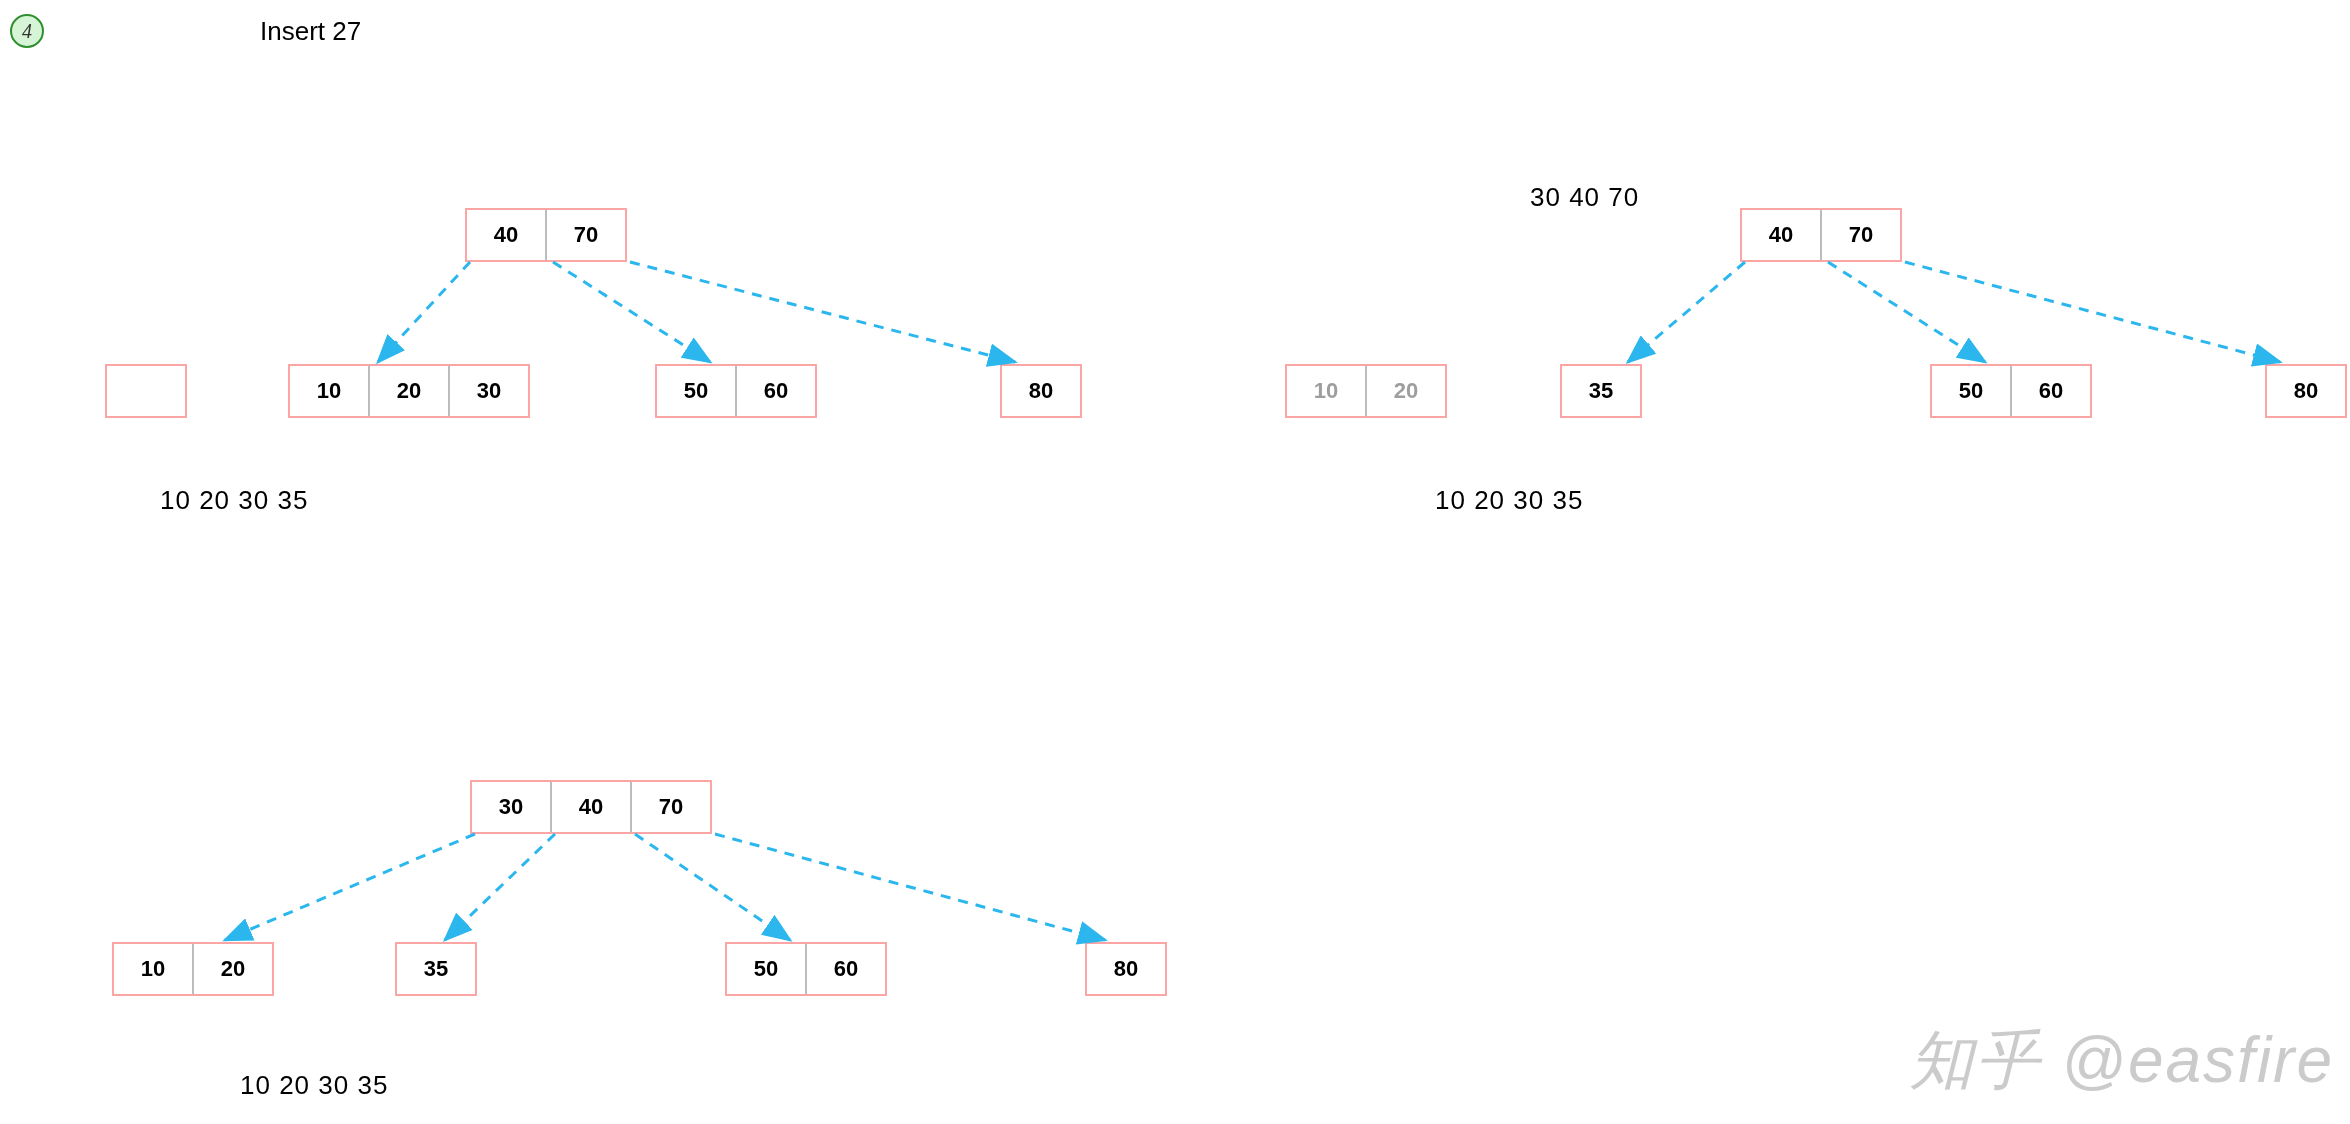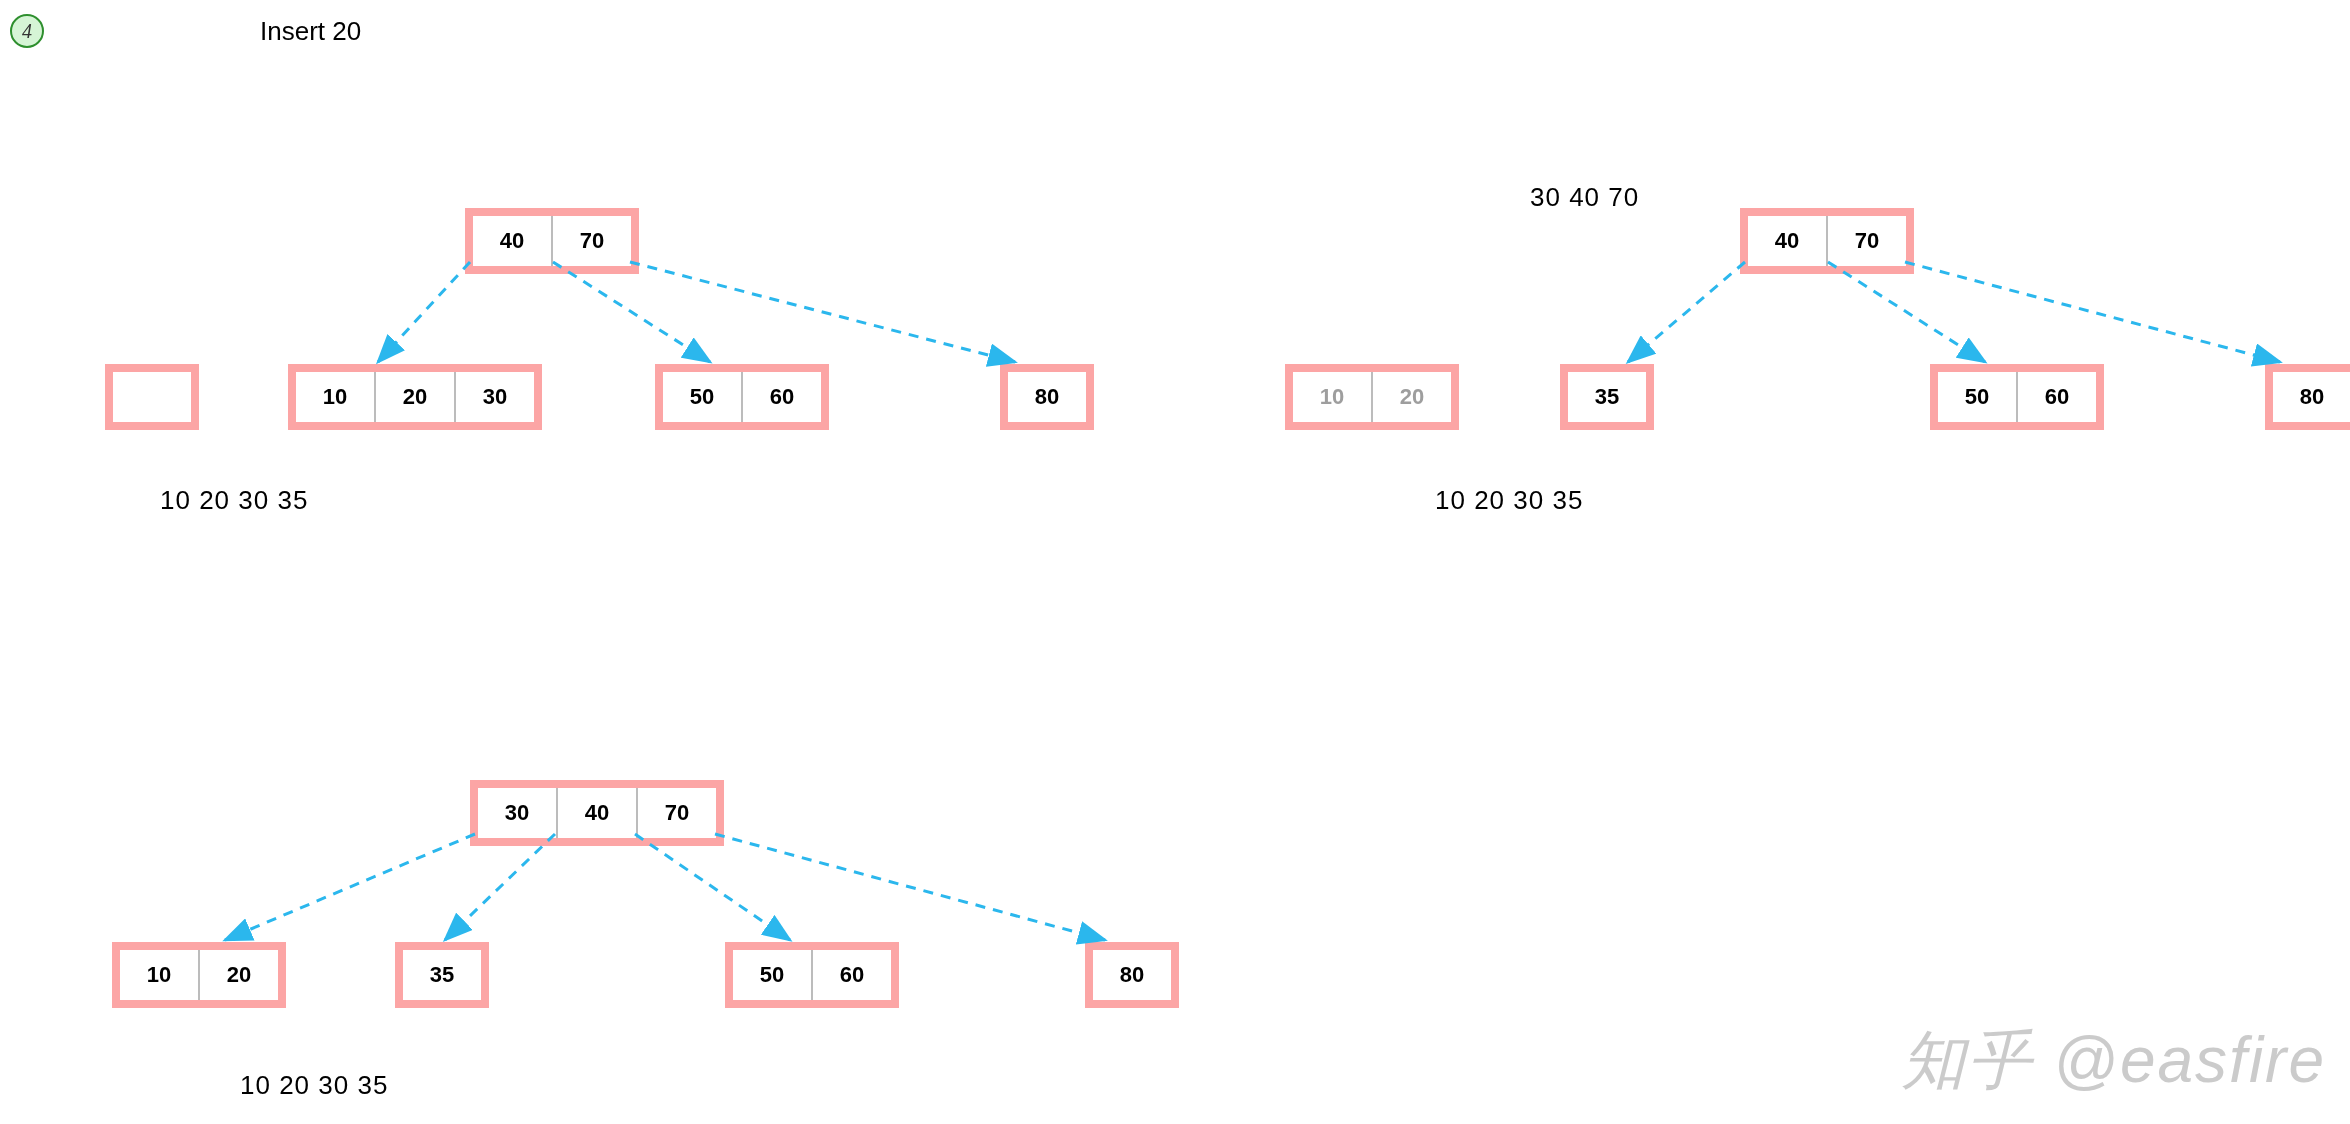--- a/index.html
+++ b/index.html
@@ -34,21 +34,21 @@
   }
   .free-text {
     position: absolute;
     font-size: 26px;
     color: #000;
     letter-spacing: 1px;
   }
   .node-box {
     position: absolute;
     display: flex;
-    border: 8px solid #fca5a5;
+    border: 2px solid #fca5a5;
     background: #fff;
   }
   .cell {
     width: 78px;
     height: 50px;
     border-right: 2px solid #bcbcbc;
     display: flex;
     align-items: center;
     justify-content: center;
     font-size: 22px;
@@ -74,21 +74,21 @@
     letter-spacing: 2px;
     white-space: nowrap;
   }
 </style>
 </head>
 <body>
 
 <div class="step-badge" style="left:10px; top:14px;">
   <span>4</span>
 </div>
-<div class="title-text" style="left:260px; top:16px;">Insert 20</div>
+<div class="title-text" style="left:260px; top:16px;">Insert 27</div>
 
 <div class="node-box" style="left:465px; top:208px;">
   <div class="cell">40</div>
   <div class="cell">70</div>
 </div>
 
 <div class="node-box" style="left:105px; top:364px;">
   <div class="cell empty"></div>
 </div>
 
@@ -176,13 +176,13 @@
   <line x1="1745" y1="262" x2="1628" y2="362" stroke="#2bb7ed" stroke-width="3" stroke-dasharray="10 8" marker-end="url(#arrowhead)"></line>
   <line x1="1828" y1="262" x2="1985" y2="362" stroke="#2bb7ed" stroke-width="3" stroke-dasharray="10 8" marker-end="url(#arrowhead)"></line>
   <line x1="1905" y1="262" x2="2280" y2="362" stroke="#2bb7ed" stroke-width="3" stroke-dasharray="10 8" marker-end="url(#arrowhead)"></line>
 
   <line x1="475" y1="834" x2="225" y2="940" stroke="#2bb7ed" stroke-width="3" stroke-dasharray="10 8" marker-end="url(#arrowhead)"></line>
   <line x1="555" y1="834" x2="445" y2="940" stroke="#2bb7ed" stroke-width="3" stroke-dasharray="10 8" marker-end="url(#arrowhead)"></line>
   <line x1="635" y1="834" x2="790" y2="940" stroke="#2bb7ed" stroke-width="3" stroke-dasharray="10 8" marker-end="url(#arrowhead)"></line>
   <line x1="715" y1="834" x2="1105" y2="940" stroke="#2bb7ed" stroke-width="3" stroke-dasharray="10 8" marker-end="url(#arrowhead)"></line>
 </svg>
 
-<div class="watermark" style="right:24px; bottom:20px;">知乎 @easfire</div>
+<div class="watermark" style="right:16px; bottom:20px;">知乎 @easfire</div>
 
 </body></html>

